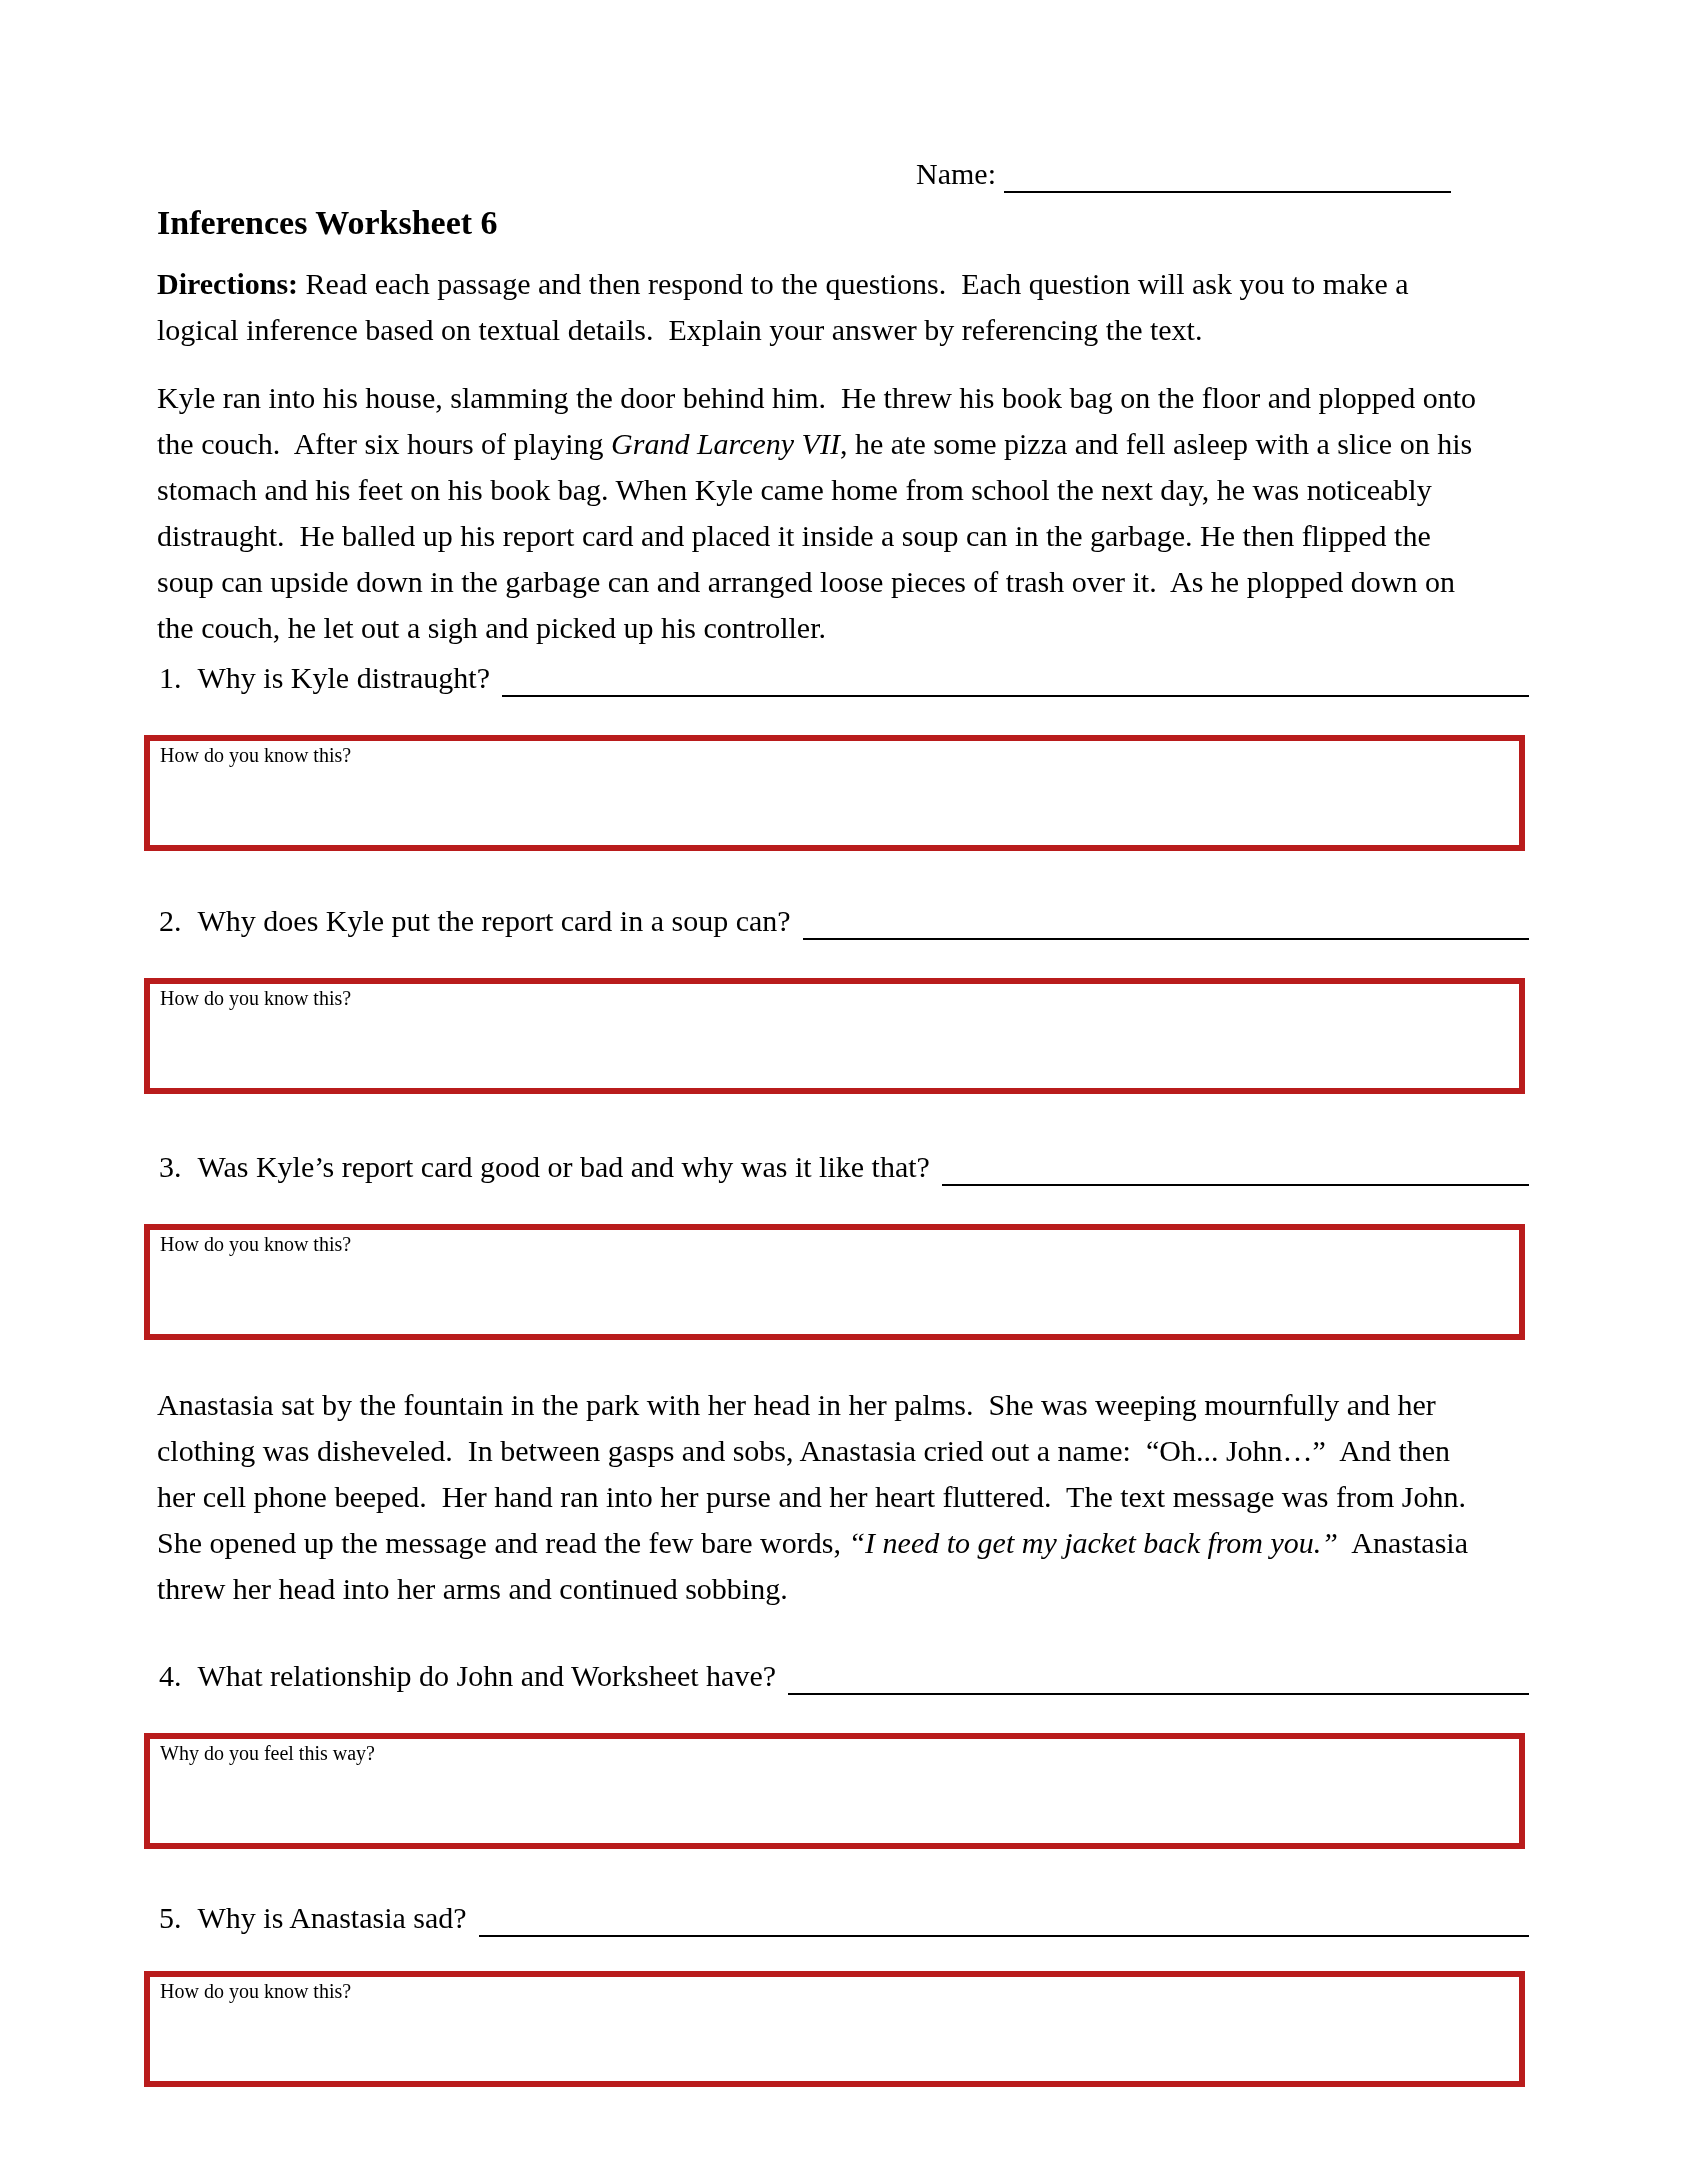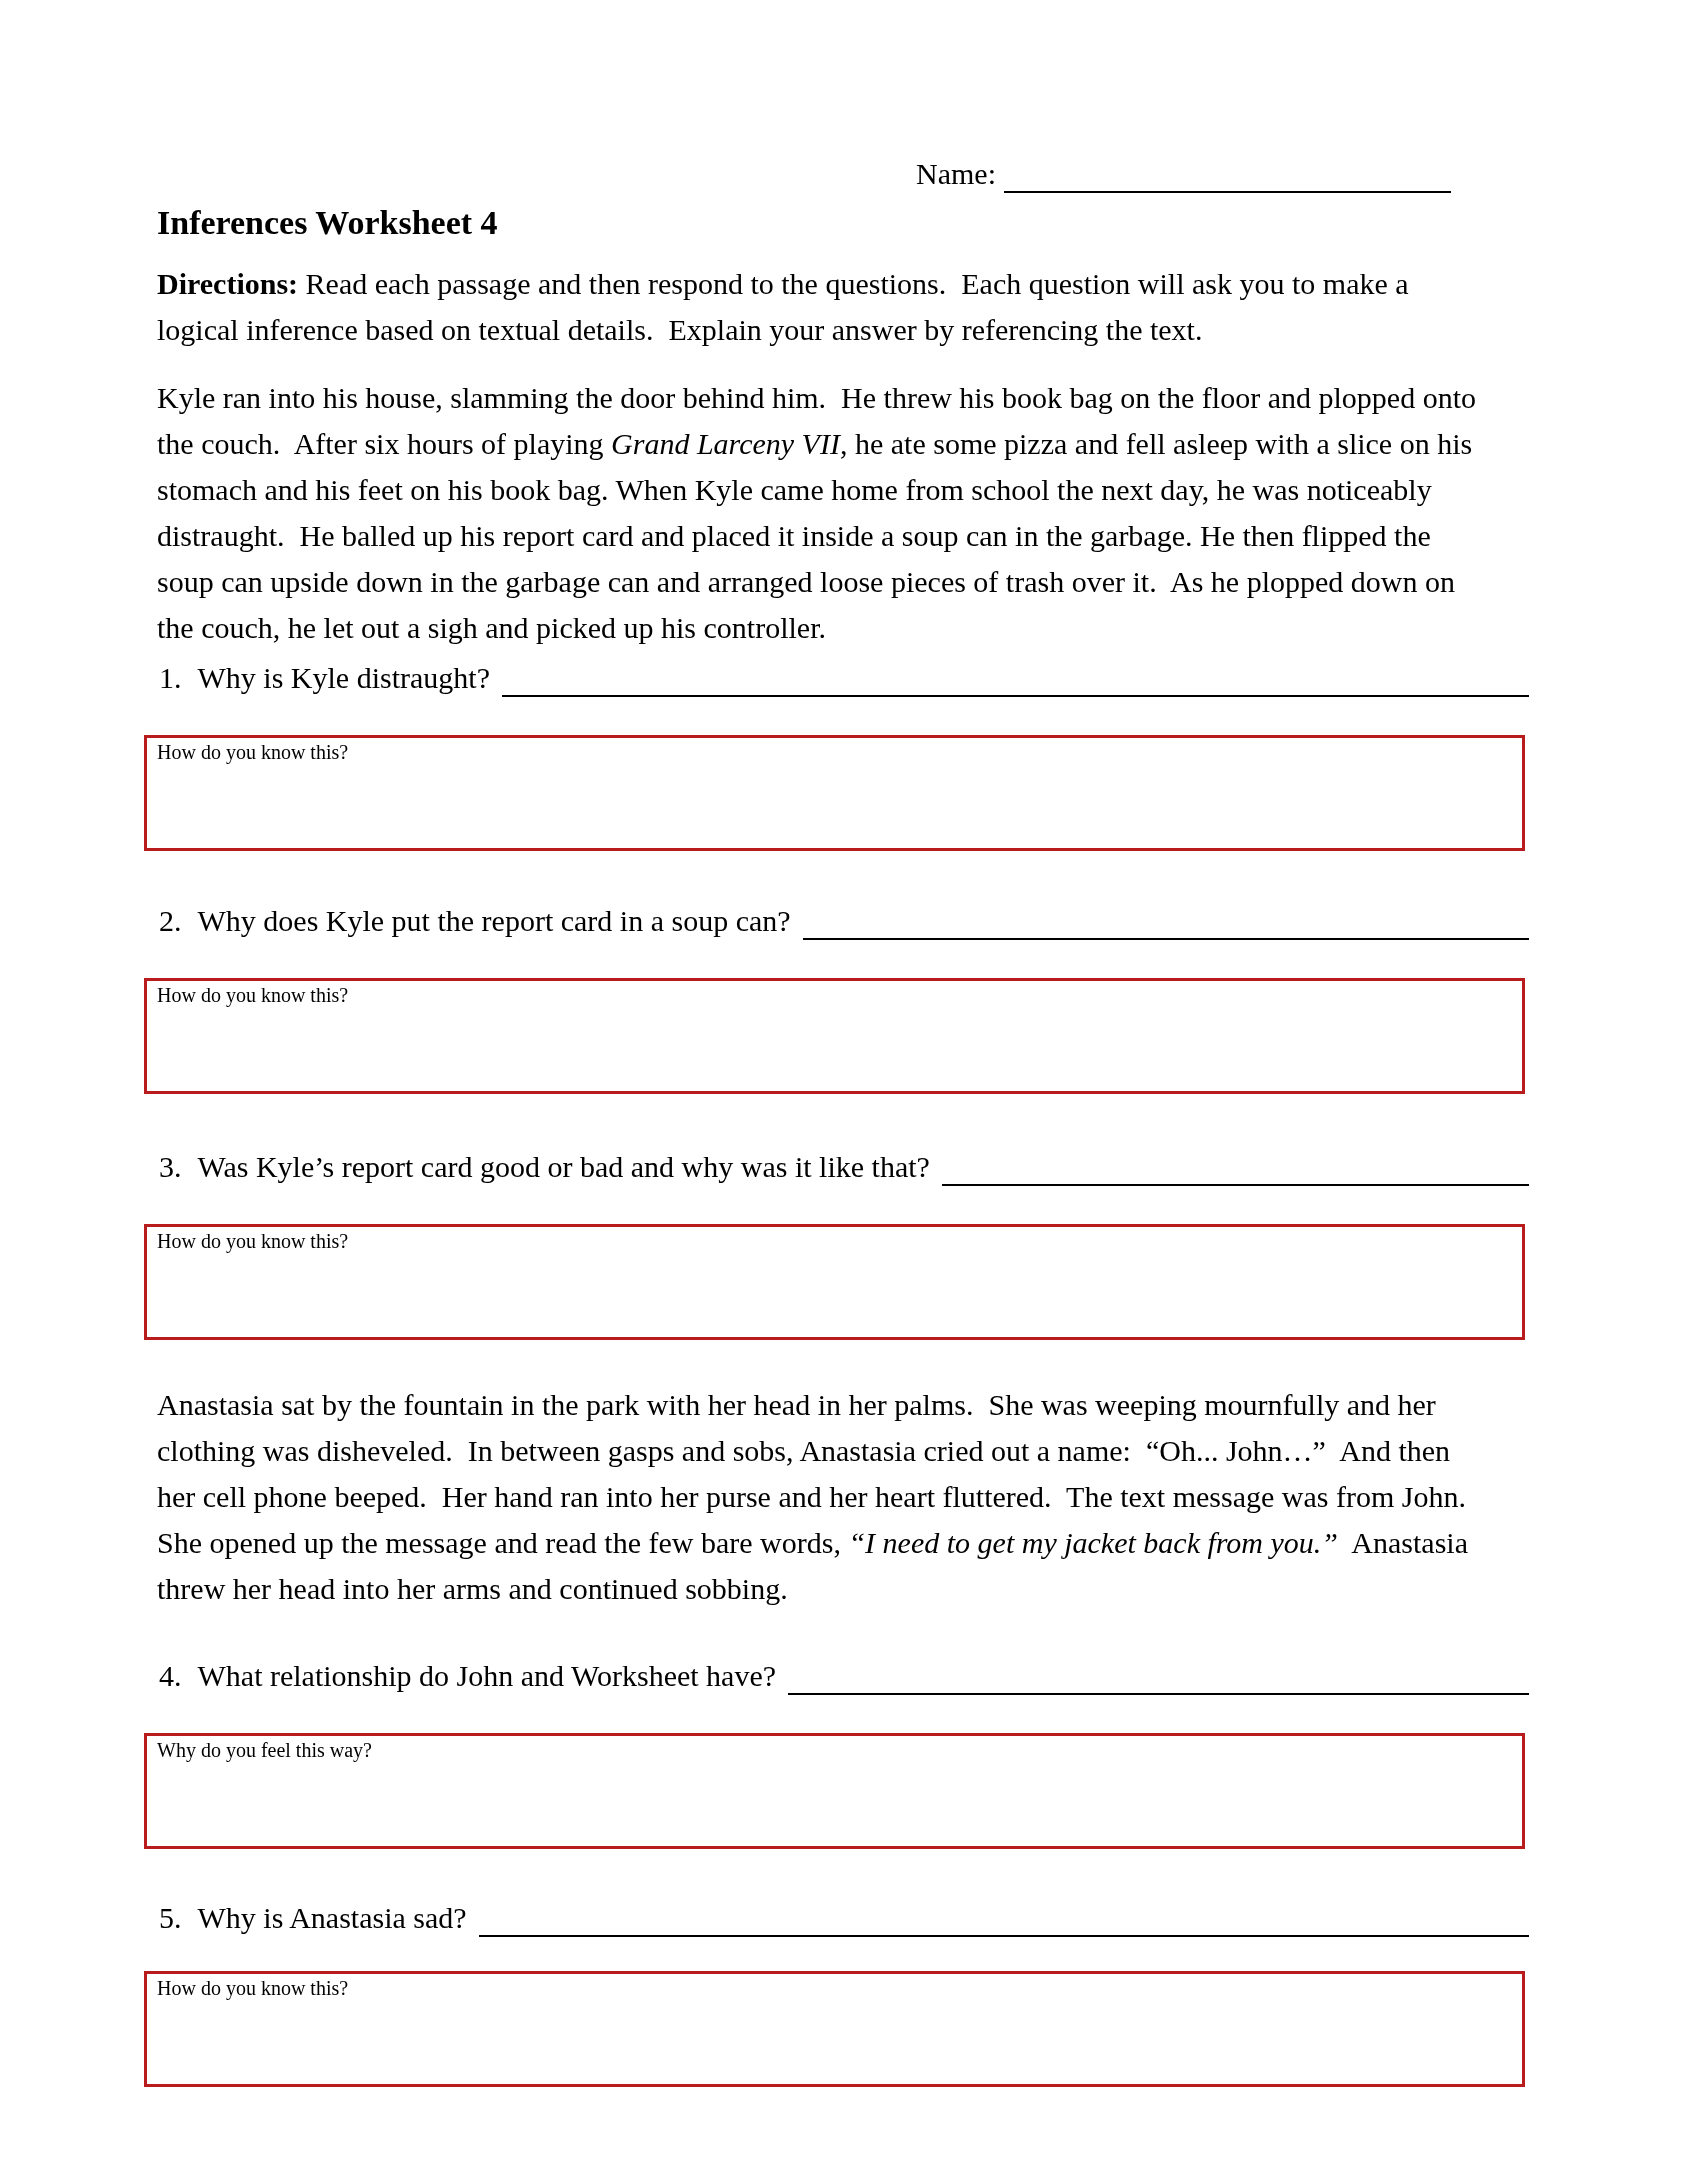--- a/index.html
+++ b/index.html
@@ -64,21 +64,21 @@
     height: 6px;
     margin-left: 12px;
     margin-right: 48px;
     border-bottom: 2px solid #000;
   }
   
   .answer-box {
     box-sizing: border-box;
     width: 1381px;
     height: 116px;
-    border: 3px solid #b91c1c;
+    border: 6px solid #b91c1c;
     margin-top: 38px;
     background: #ffffff;
   }
   .box-label {
     font-size: 20px;
     line-height: 24px;
     padding: 2px 0 0 10px;
   }
   
   .mt8  { margin-top: 8px; }
@@ -92,21 +92,21 @@
 </head>
 <body>
 
 <div class="content">
 
   <div class="name-row">
       <span>Name:</span>
       <span class="name-line"></span>
     </div>
 
-  <h1 class="title">Inferences Worksheet 4</h1>
+  <h1 class="title">Inferences Worksheet 6</h1>
 
   <p class="directions"><b>Directions:</b><span> Read each passage and then respond to the questions.  Each question will ask you to make a logical inference based on textual details.  Explain your answer by referencing the text.</span></p>
 
   <p class="passage">Kyle ran into his house, slamming the door behind him.  He threw his book bag on the floor and plopped onto the couch.  After six hours of playing <i>Grand Larceny VII</i>, he ate some pizza and fell asleep with a slice on his stomach and his feet on his book bag. When Kyle came home from school the next day, he was noticeably distraught.  He balled up his report card and placed it inside a soup can in the garbage. He then flipped the soup can upside down in the garbage can and arranged loose pieces of trash over it.  As he plopped down on the couch, he let out a sigh and picked up his controller.</p>
 
   <div class="q-row mt8">
       <span class="q-num">1.</span>
       <span class="q-text">Why is Kyle distraught?</span>
       <span class="q-underline"></span>
     </div>

